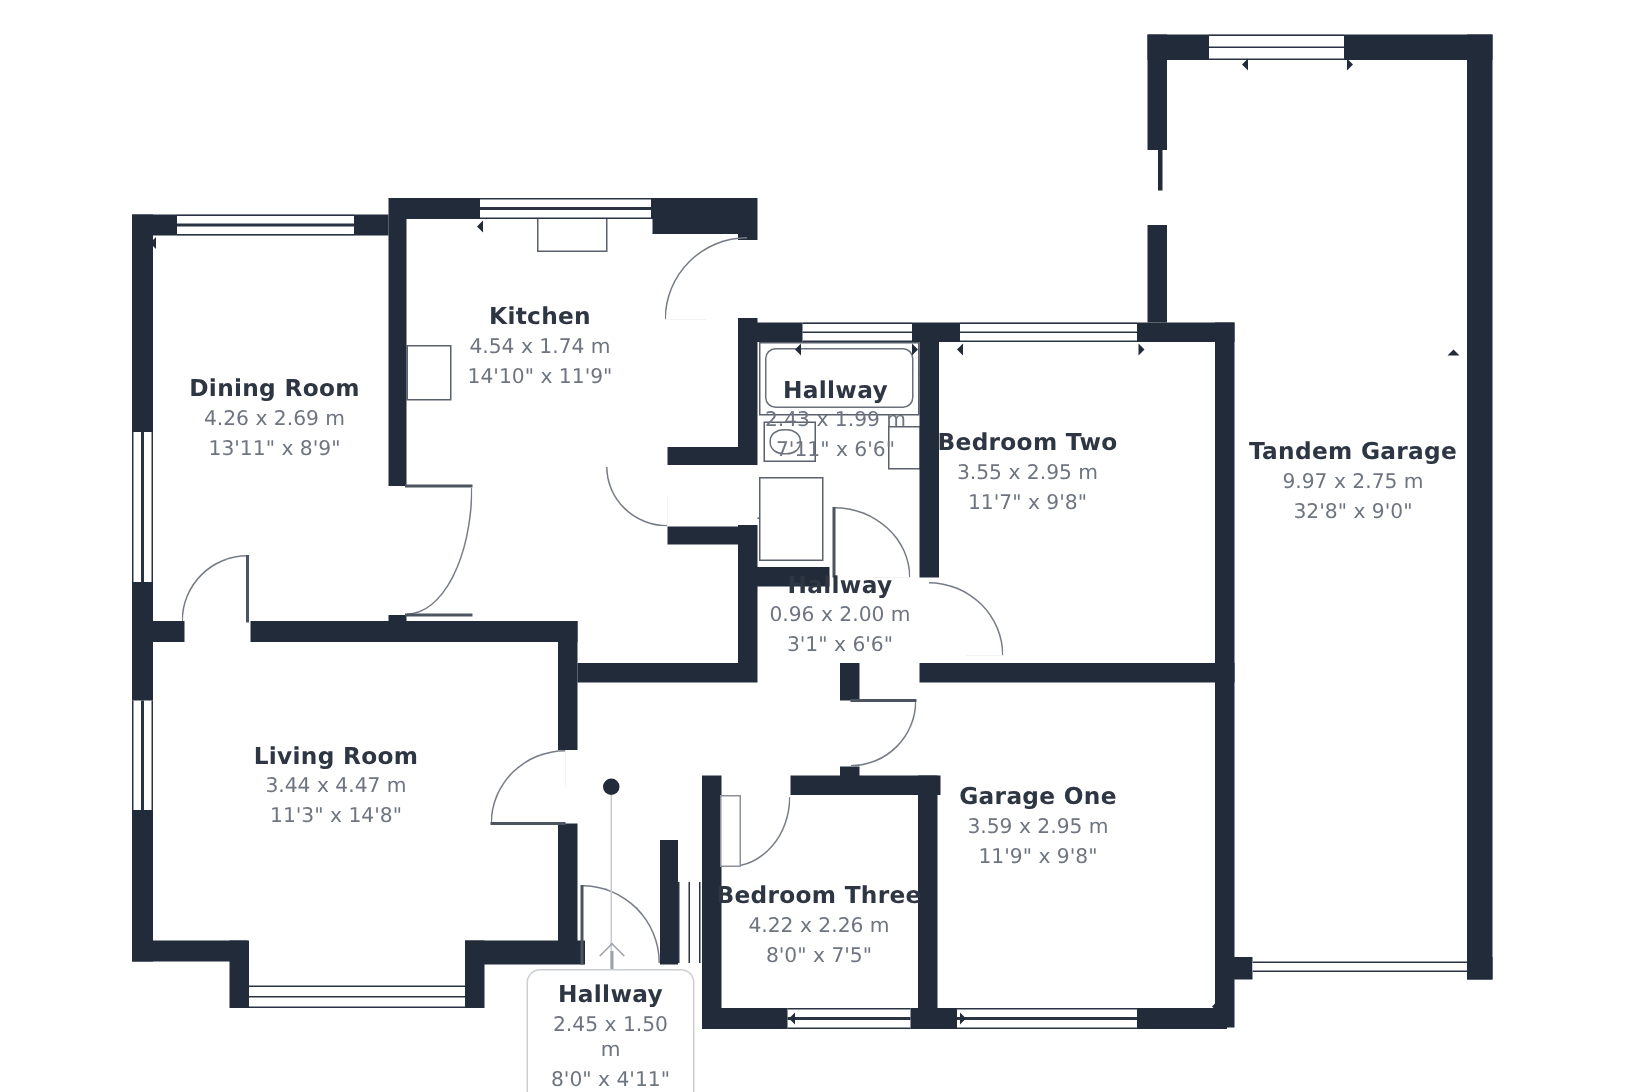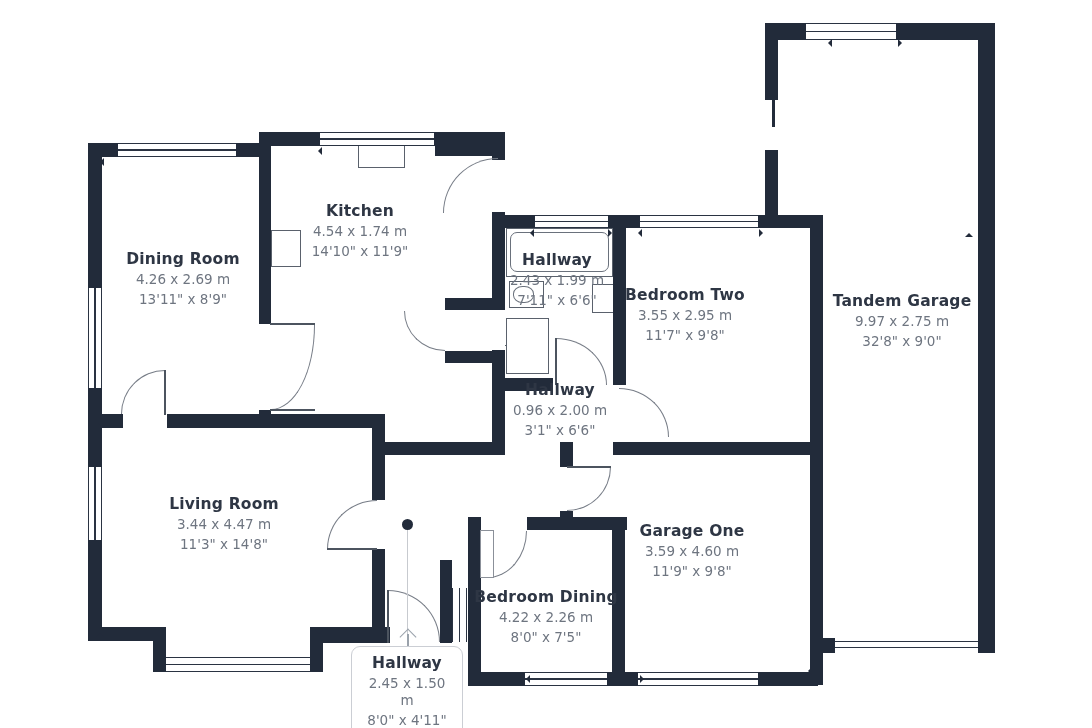--- a/index.html
+++ b/index.html
@@ -74,25 +74,25 @@
     <div class="room-dim">0.96 x 2.00 m</div>
     <div class="room-dim">3'1" x 6'6"</div>
   </div>
   <div class="room-label" style="left:224px;top:495px">
     <div class="room-name">Living Room</div>
     <div class="room-dim">3.44 x 4.47 m</div>
     <div class="room-dim">11'3" x 14'8"</div>
   </div>
   <div class="room-label" style="left:692px;top:522px">
     <div class="room-name">Garage One</div>
-    <div class="room-dim">3.59 x 4.60 m</div>
+    <div class="room-dim">3.59 x 2.95 m</div>
     <div class="room-dim">11'9" x 9'8"</div>
   </div>
   <div class="room-label" style="left:546px;top:588px">
-    <div class="room-name">Bedroom Dining</div>
+    <div class="room-name">Bedroom Three</div>
     <div class="room-dim">4.22 x 2.26 m</div>
     <div class="room-dim">8'0" x 7'5"</div>
   </div>
   <div class="hall-box" style="left:351px;top:646px;width:86px">
     <div class="room-name">Hallway</div>
     <div class="room-dim">2.45 x 1.50 m</div>
     <div class="room-dim">8'0" x 4'11"</div>
   </div>
 
   <div class="dot" style="left:402px;top:519px"></div>

